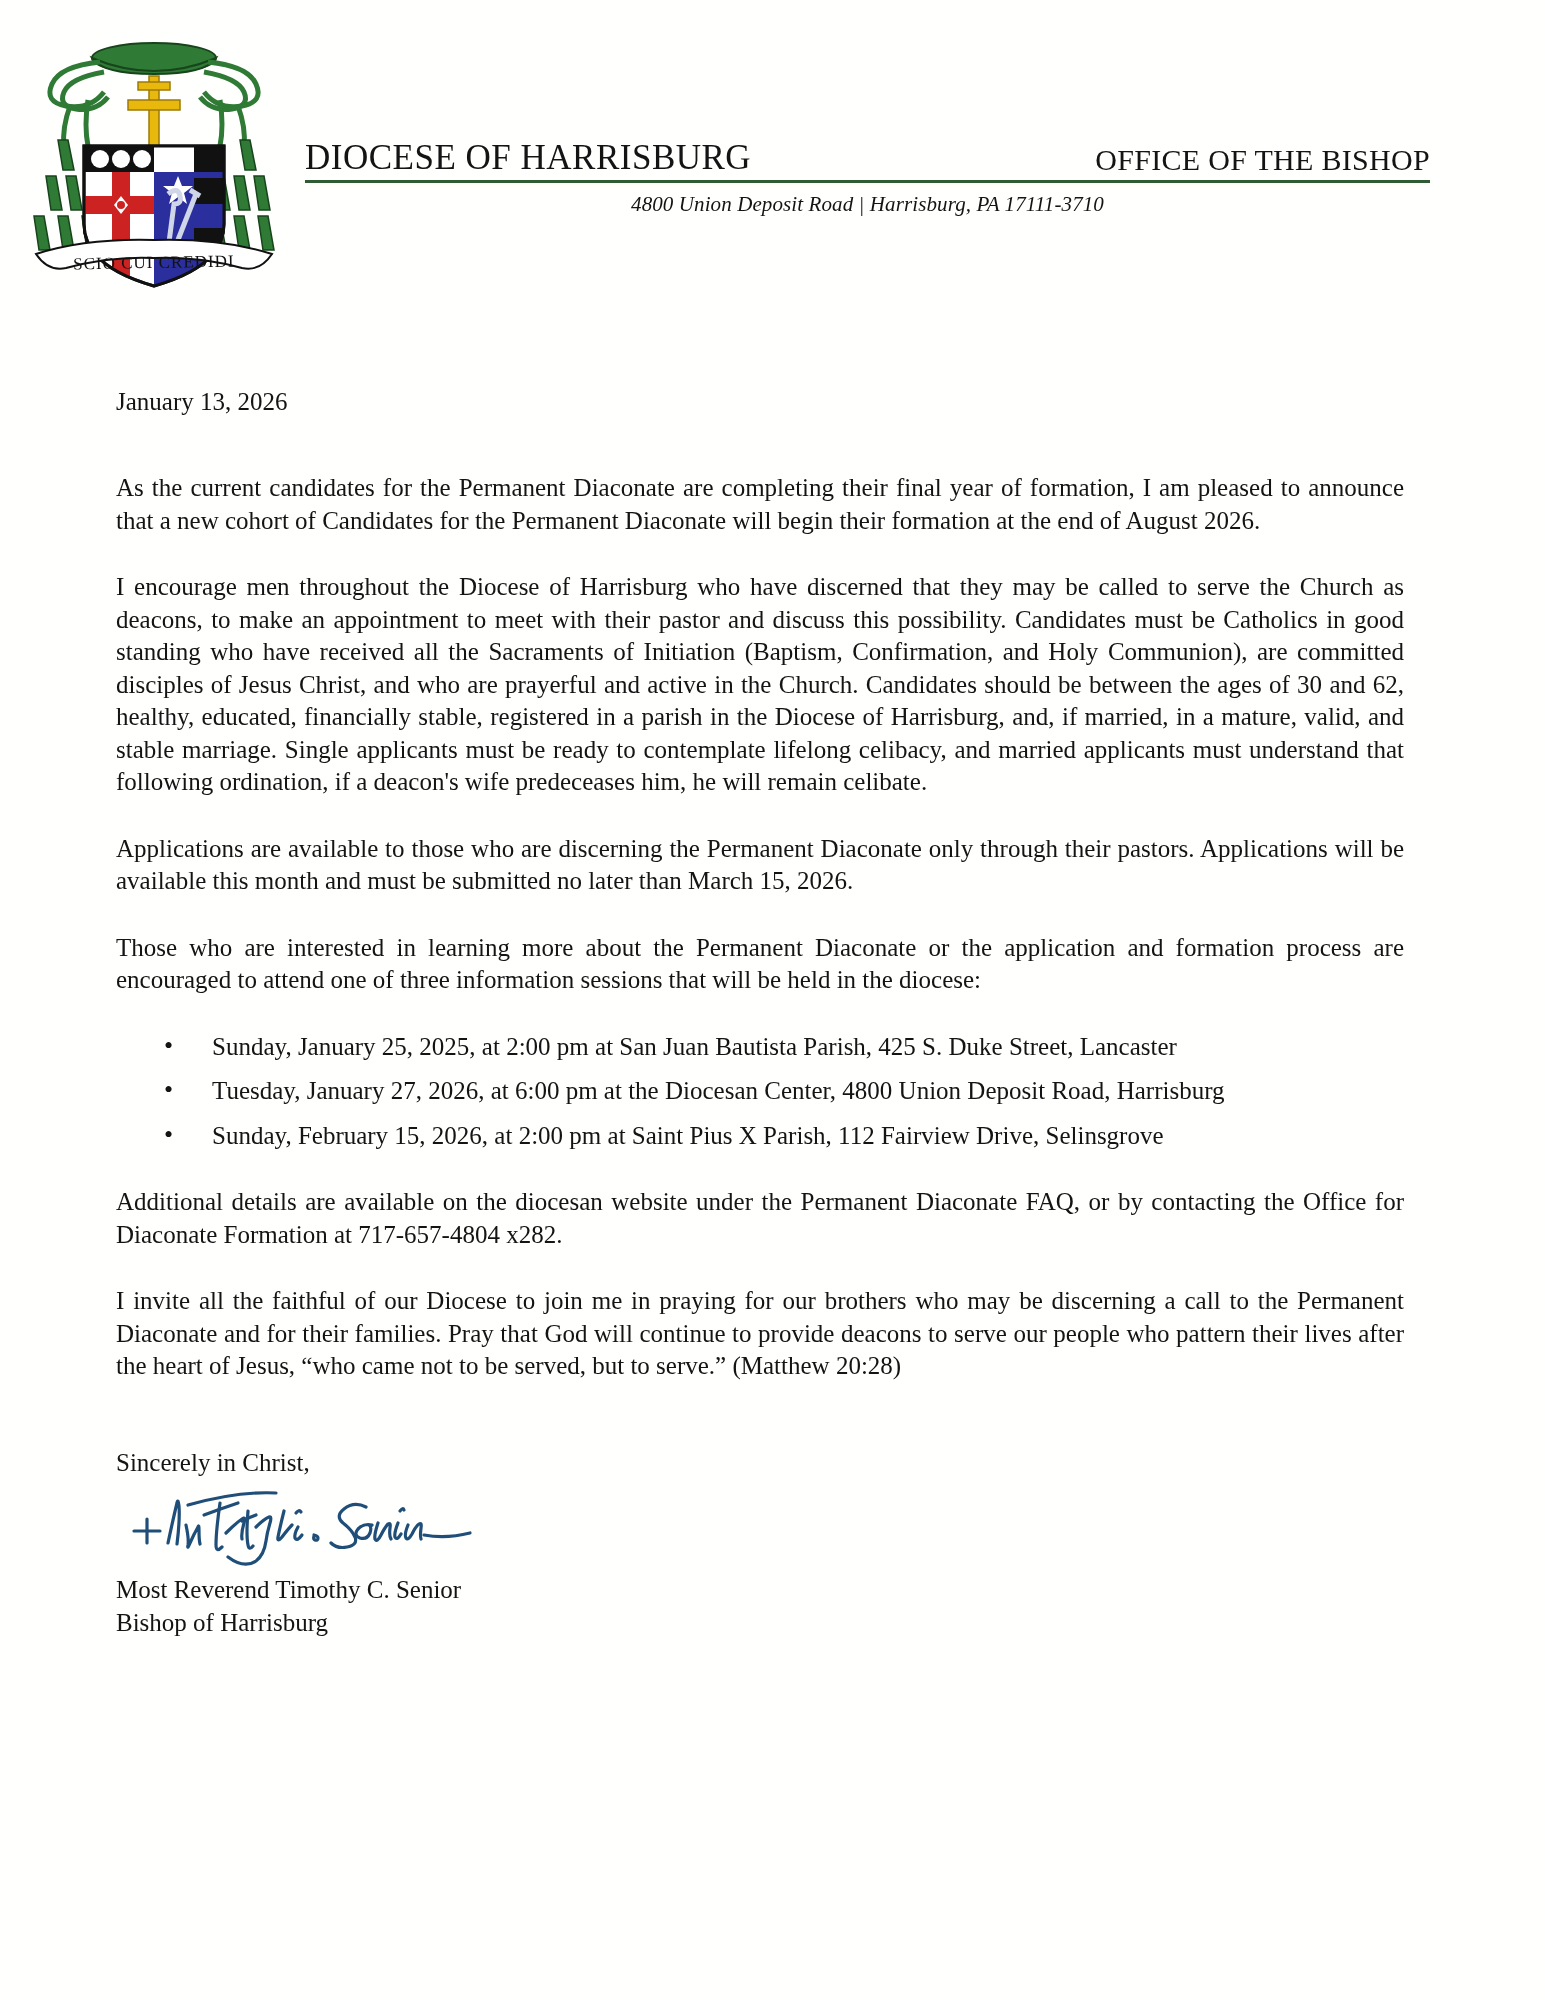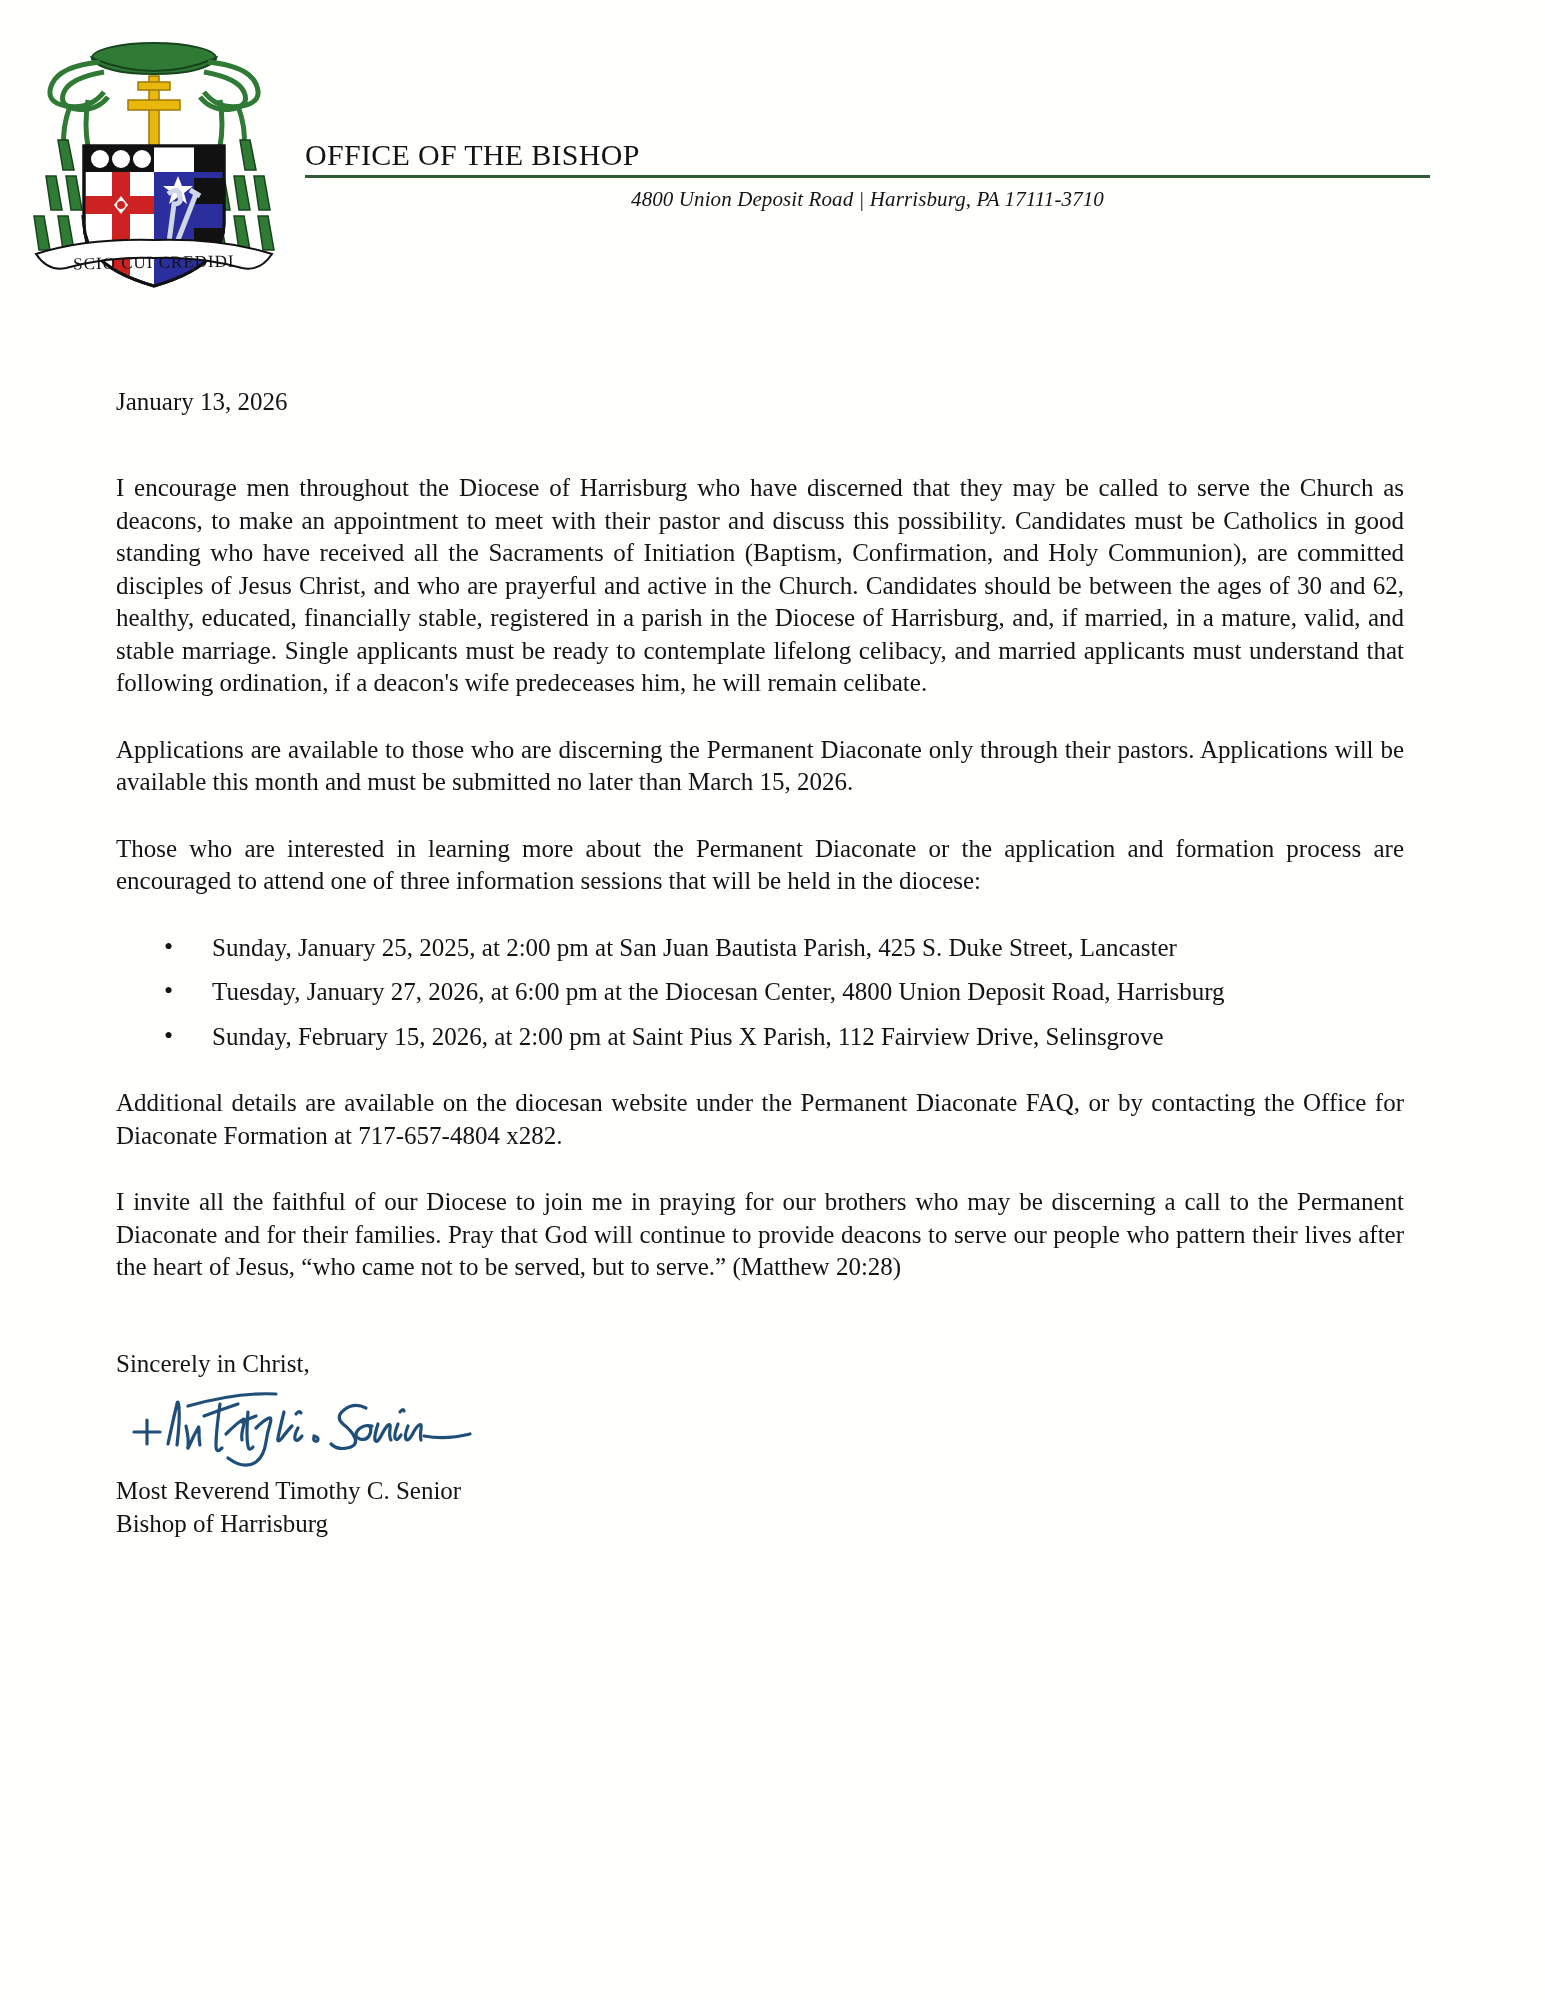--- a/index.html
+++ b/index.html
@@ -227,34 +227,36 @@
         </g>
         <path d="M66 118 L206 118 L206 196 Q206 238 136 258 Q66 238 66 196 Z" fill="none" stroke="#111" stroke-width="3"></path>
 
         <path d="M18 226 q50 -16 118 -14 q68 -2 118 14 q-12 18 -30 14 q-44 -12 -88 -10 q-44 -2 -88 10 q-18 4 -30 -14 z" fill="#ffffff" stroke="#111" stroke-width="2"></path>
         <text x="136" y="240" text-anchor="middle" font-family="Liberation Serif, serif" font-size="17" fill="#111" letter-spacing="1" transform="rotate(-1 136 240)">SCIO CUI CREDIDI</text>
       </svg>
     </div>
 
     <div class="head-text">
       <div class="head-row">
+        <div class="head-left">DIOCESE OF HARRISBURG</div>
         <div class="head-right">OFFICE OF THE BISHOP</div>
       </div>
       <div class="head-rule"></div>
       <div class="head-contact">
         <div>4800 Union Deposit Road | Harrisburg, PA 17111-3710</div>
       </div>
     </div>
   </div>
 
   <div class="body-wrap">
 
     <div class="date-line">January 13, 2026</div>
 
 
+    <p class="para">As the current candidates for the Permanent Diaconate are completing their final year of formation, I am pleased to announce that a new cohort of Candidates for the Permanent Diaconate will begin their formation at the end of August 2026.</p>
     <p class="para">I encourage men throughout the Diocese of  Harrisburg who have discerned that they may be called to serve the Church as deacons, to make an appointment to meet with their pastor and discuss this possibility. Candidates must be Catholics in good standing who have received all the Sacraments of Initiation (Baptism, Confirmation, and Holy Communion), are committed disciples of Jesus Christ, and who are prayerful and active in the Church. Candidates should be between the ages of 30 and 62, healthy, educated, financially stable, registered in a parish in the Diocese of Harrisburg, and, if married, in a mature, valid, and stable marriage. Single applicants must be ready to contemplate lifelong celibacy, and married applicants must understand that following ordination, if a deacon's wife predeceases him, he will remain celibate.</p>
     <p class="para">Applications are available to those who are discerning the Permanent Diaconate only through their pastors. Applications will be available this month and must be submitted no later than March 15, 2026.</p>
     <p class="para">Those who are interested in learning more about the Permanent Diaconate or the application and formation process are encouraged to attend one of three information sessions that will be held in the diocese:</p>
 
     <ul class="sessions">
       <li>Sunday, January 25, 2025, at 2:00 pm at San Juan Bautista Parish, 425 S. Duke Street, Lancaster</li>
       <li>Tuesday, January 27, 2026, at 6:00 pm at the Diocesan Center, 4800 Union Deposit Road, Harrisburg</li>
       <li>Sunday, February 15, 2026, at 2:00 pm at Saint Pius X Parish, 112 Fairview Drive, Selinsgrove</li>
     </ul>
 

